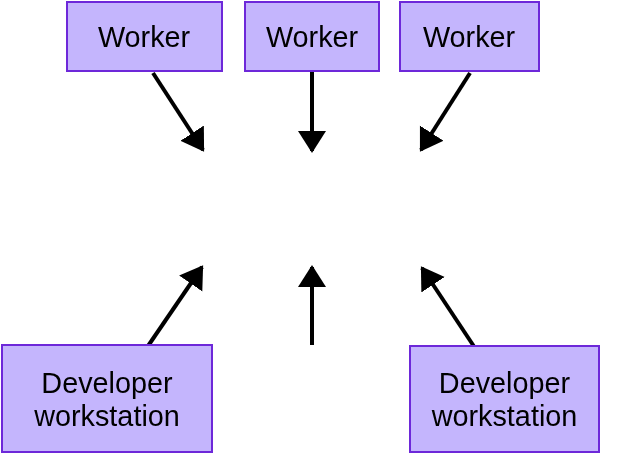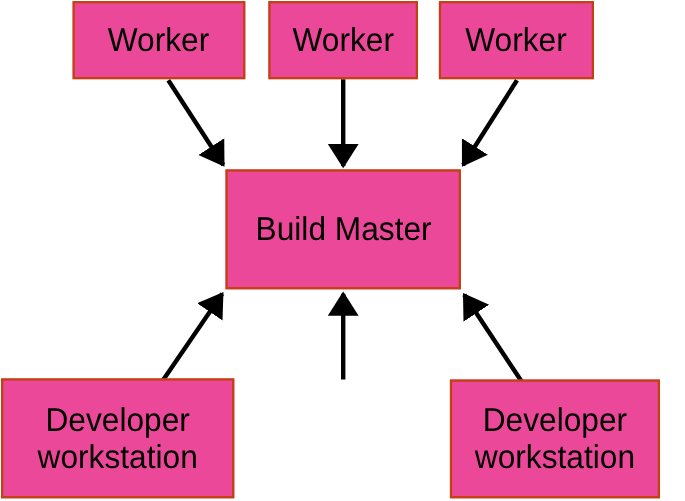--- a/index.html
+++ b/index.html
@@ -17,22 +17,22 @@
   }
   .arrows-layer {
     position: absolute;
     left: 0;
     top: 0;
     pointer-events: none;
   }
   .node {
     position: absolute;
     box-sizing: border-box;
-    background: #ec4899;
-    border: 2px solid #c2410c;
+    background: #c4b5fd;
+    border: 2px solid #6d28d9;
     display: flex;
     align-items: center;
     justify-content: center;
     text-align: center;
     color: #000000;
     font-size: 30px;
     line-height: 33px;
     padding: 0 6px;
   }
   .lbl {
@@ -73,23 +73,20 @@
   </div>
 
   <div class="node n-worker2">
     <span class="lbl">Worker</span>
   </div>
 
   <div class="node n-worker3">
     <span class="lbl">Worker</span>
   </div>
 
-  <div class="node n-buildmaster">
-    <span class="lbl">Build Master</span>
-  </div>
 
   <div class="node n-devws1">
     <span class="lbl">Developer workstation</span>
   </div>
 
 
   <div class="node n-devws2">
     <span class="lbl">Developer workstation</span>
   </div>
 

